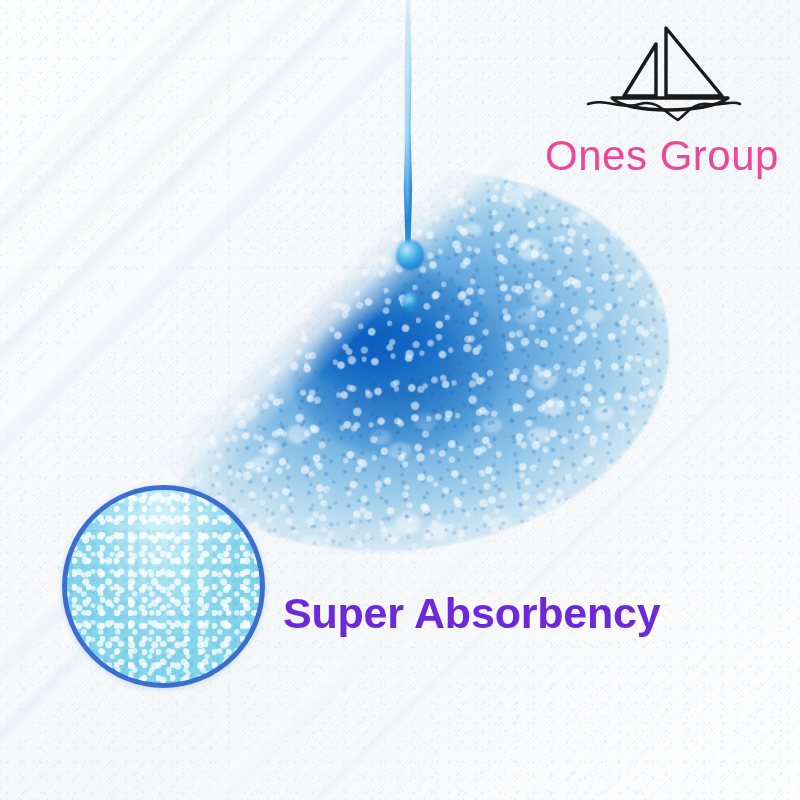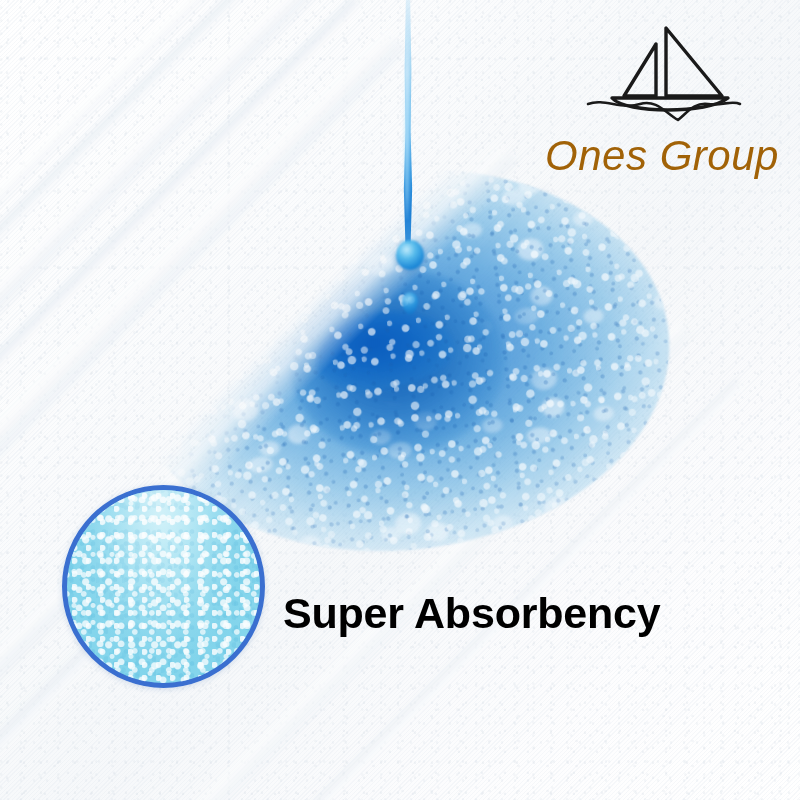--- a/index.html
+++ b/index.html
@@ -279,21 +279,21 @@
       rgba(255,255,255,0) 66%);
   }
 
   
   .tagline {
     position: absolute;
     left: 283px;
     top: 589px;
     font-size: 43px;
     font-weight: bold;
-    color: #000000;
+    color: #6d28d9;
     letter-spacing: -0.2px;
     white-space: nowrap;
     font-family: "Liberation Sans", sans-serif;
   }
 
   
   .brand {
     position: absolute;
     left: 538px;
     top: 18px;
@@ -301,25 +301,24 @@
     text-align: center;
   }
   .brand-mark {
     display: block;
     margin: 0 auto;
   }
   .brand-name {
     margin-top: 6px;
     font-size: 42px;
     font-weight: 300;
-    color: #a16207;
+    color: #ec4899;
     letter-spacing: 0.5px;
     font-family: "Liberation Sans", sans-serif;
     white-space: nowrap;
-    font-style: italic;
   }
 </style>
 </head>
 <body>
 
 <div id="stage">
 
   <div class="fabric-base"></div>
   <div class="fabric-weave"></div>
   <div class="fabric-grain"></div>

